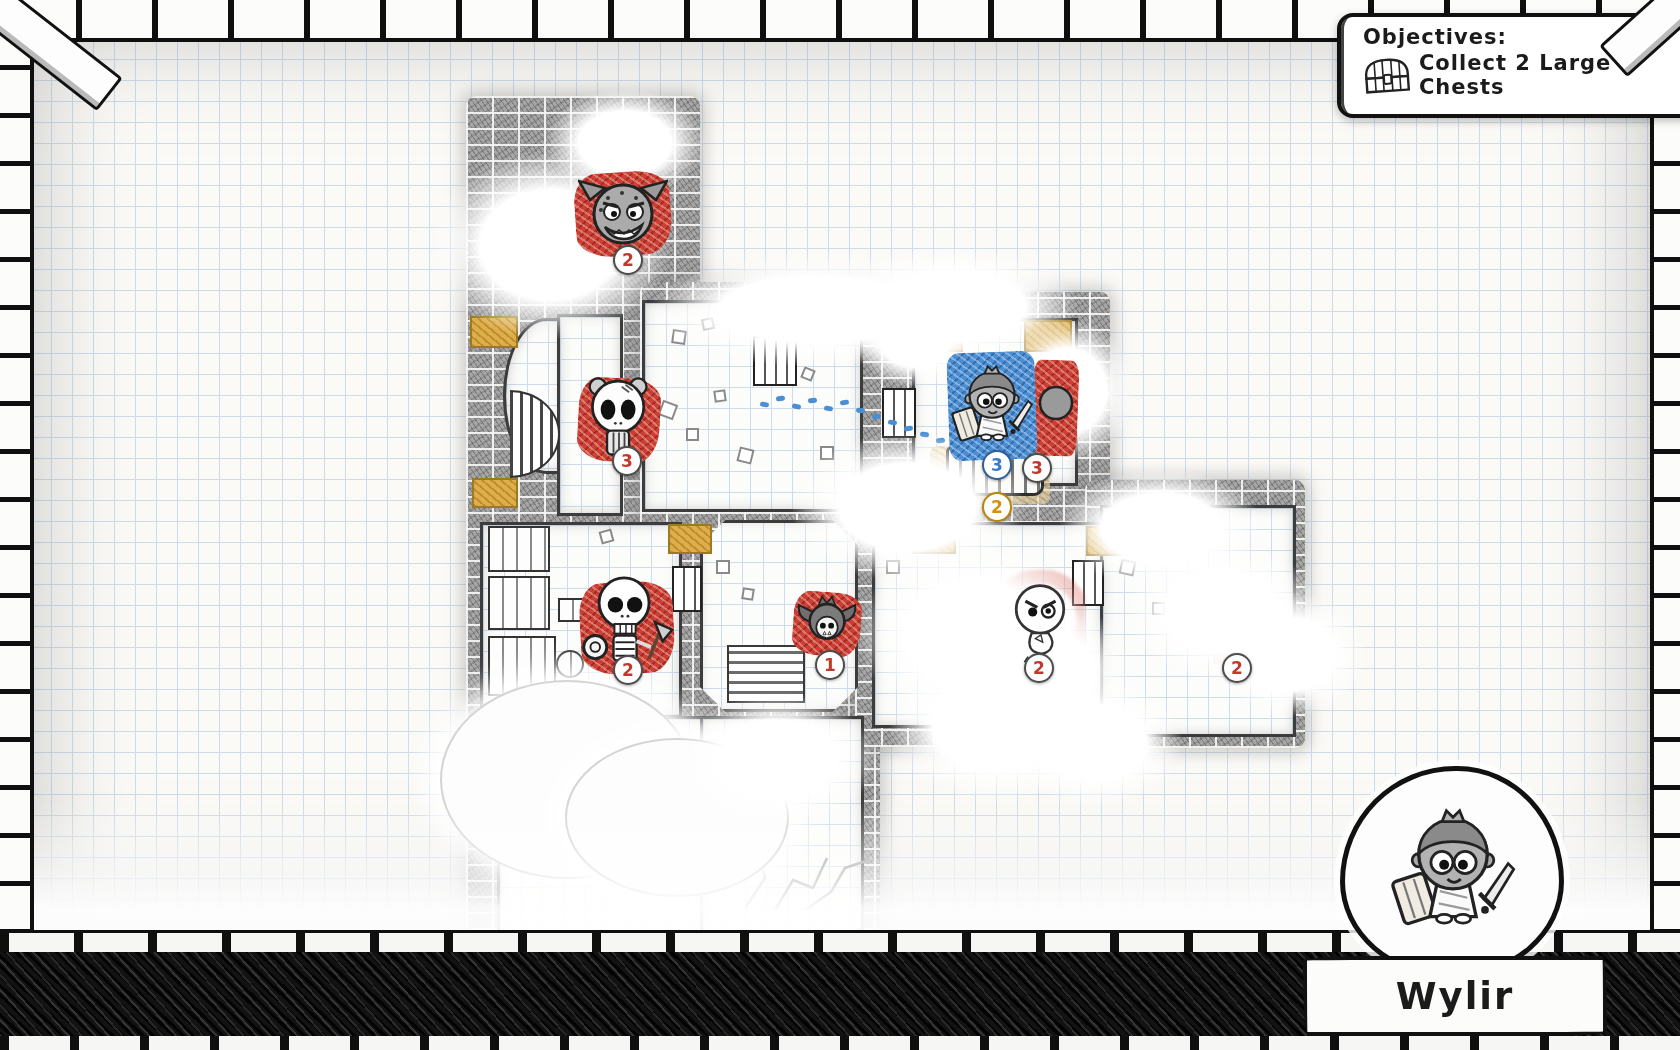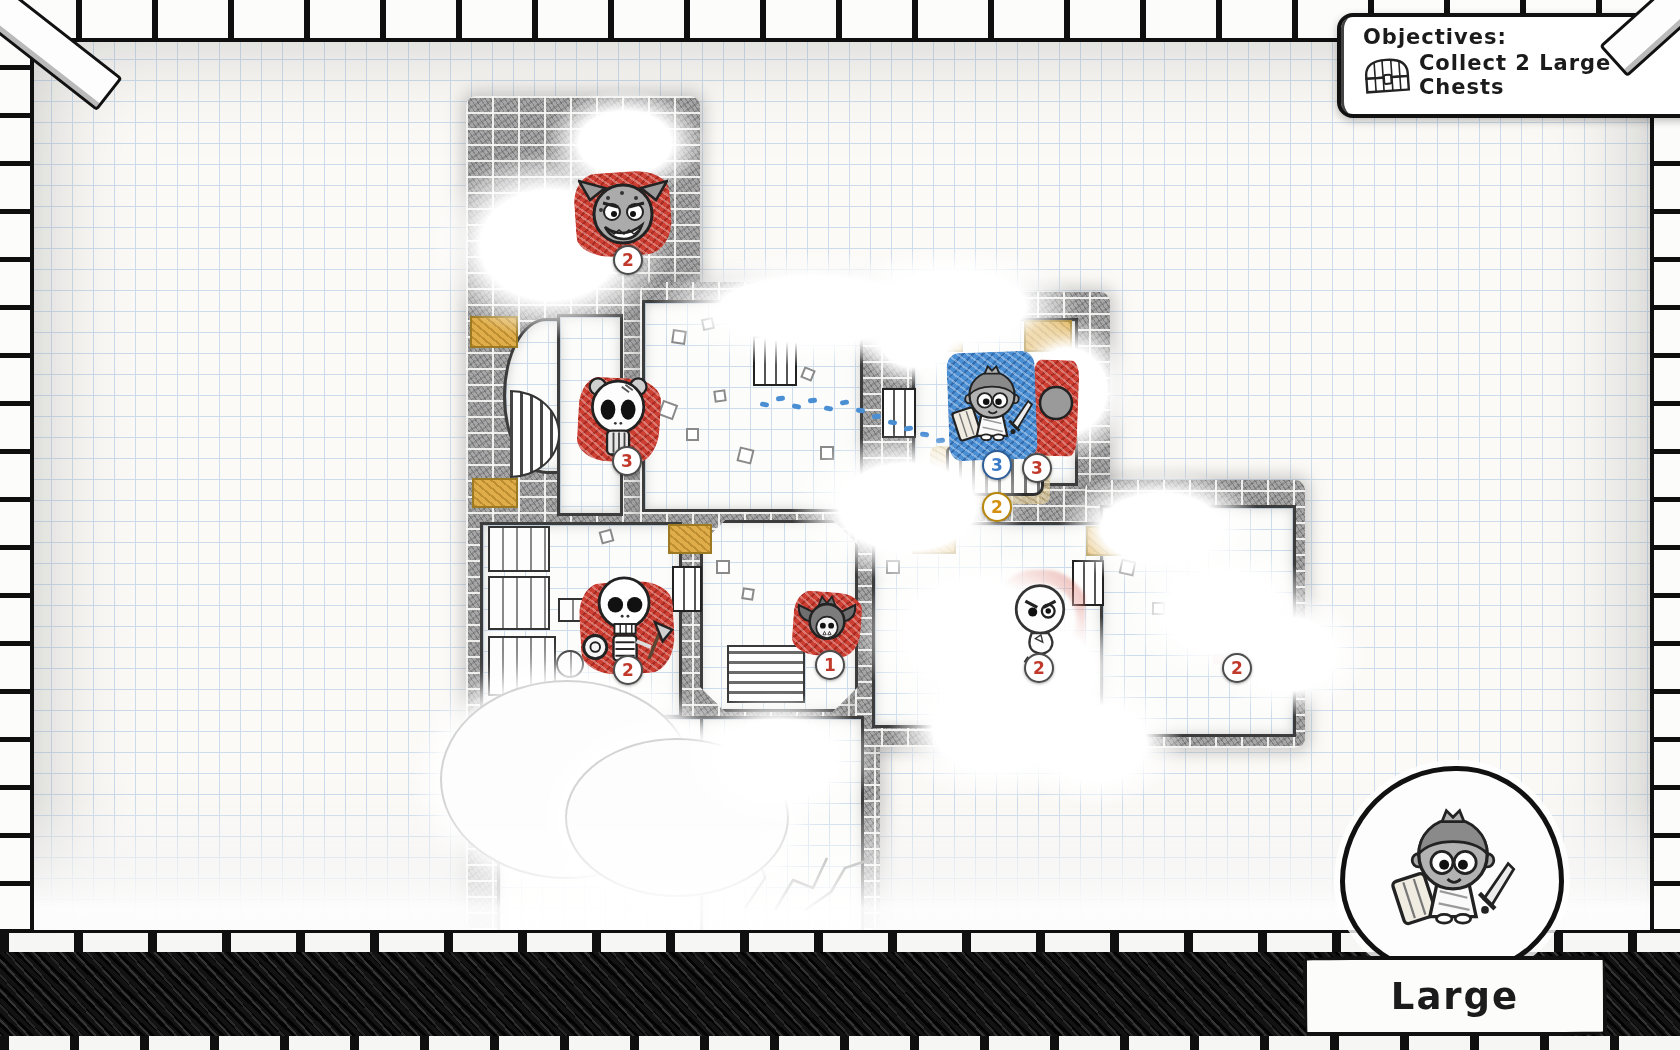--- a/index.html
+++ b/index.html
@@ -423,16 +423,16 @@
       <span class="obj-label">Collect 2 Large Chests</span>
     </div>
   </div>
 
   <div class="abs blob">
     <svg width="128" height="122" viewBox="0 0 116 108">
       <use href="#hero-fig"></use>
     </svg>
   </div>
   <div class="abs plate">
-    <span class="plate-name">Large</span>
+    <span class="plate-name">Wylir</span>
   </div>
 
 </div>
 
 </body></html>

